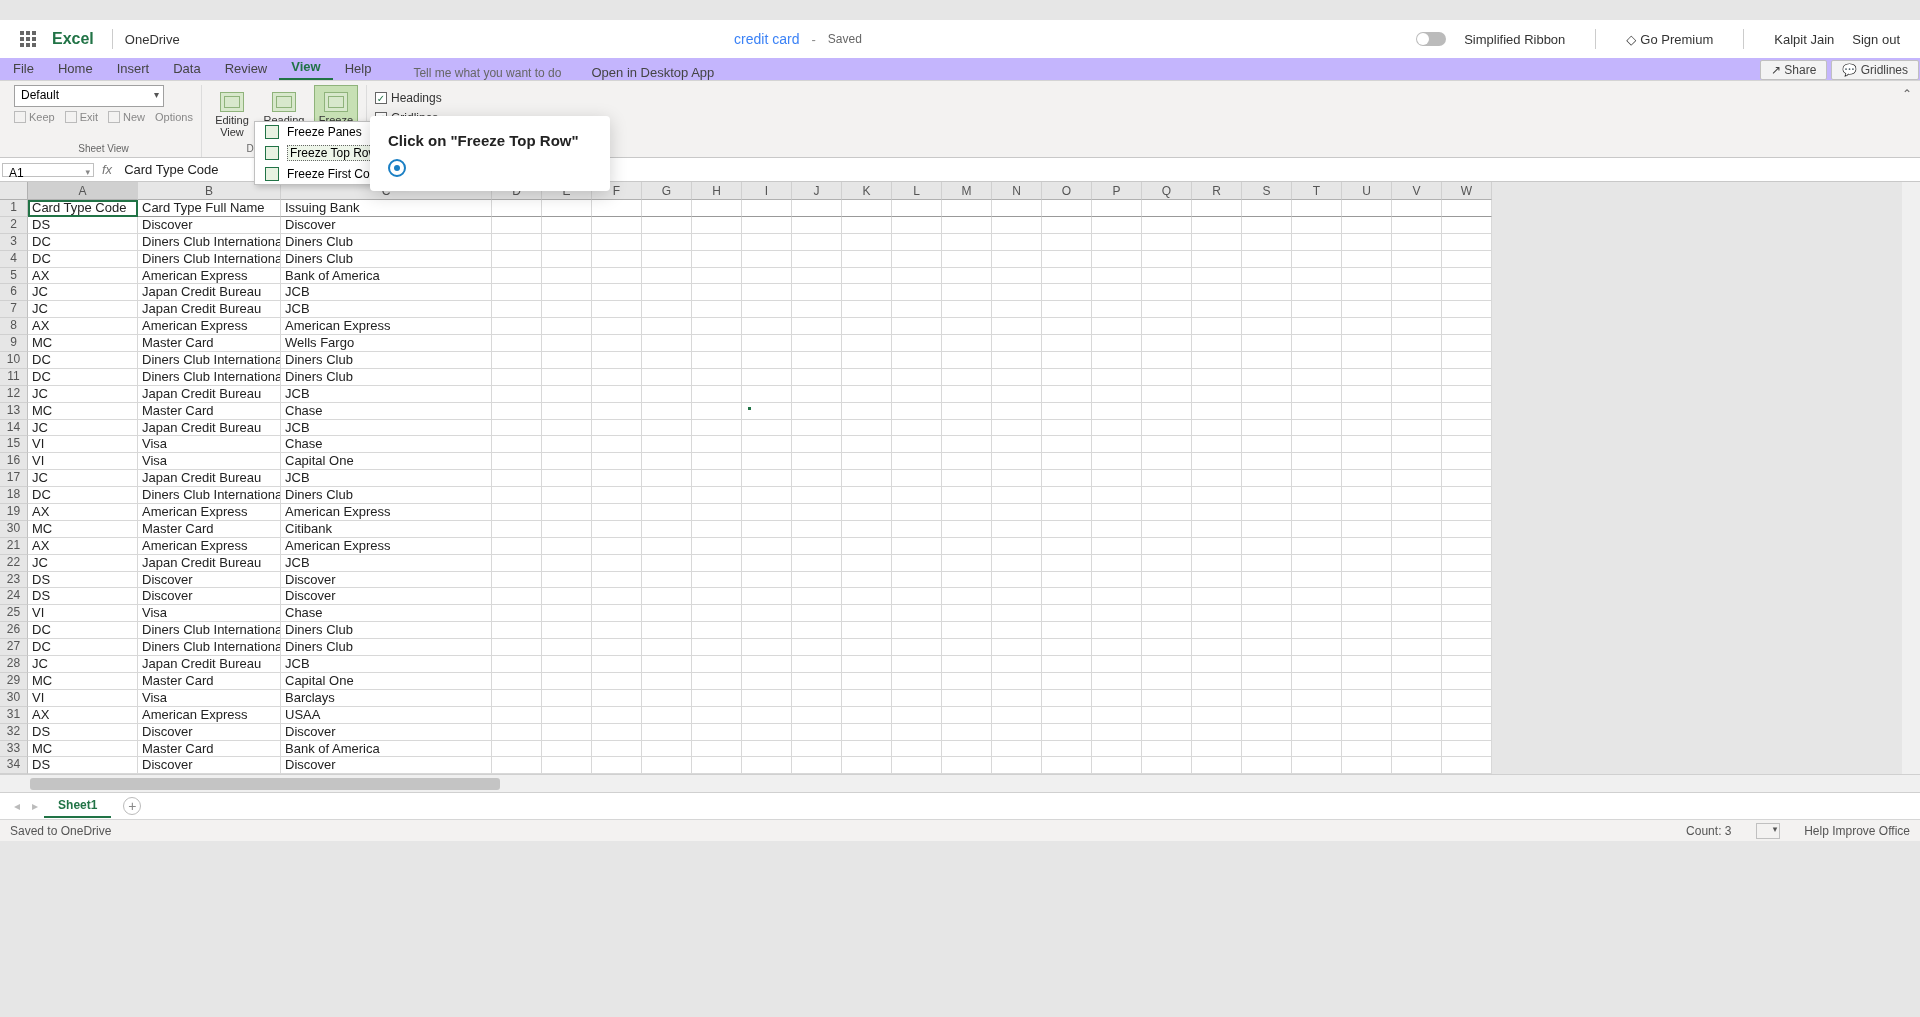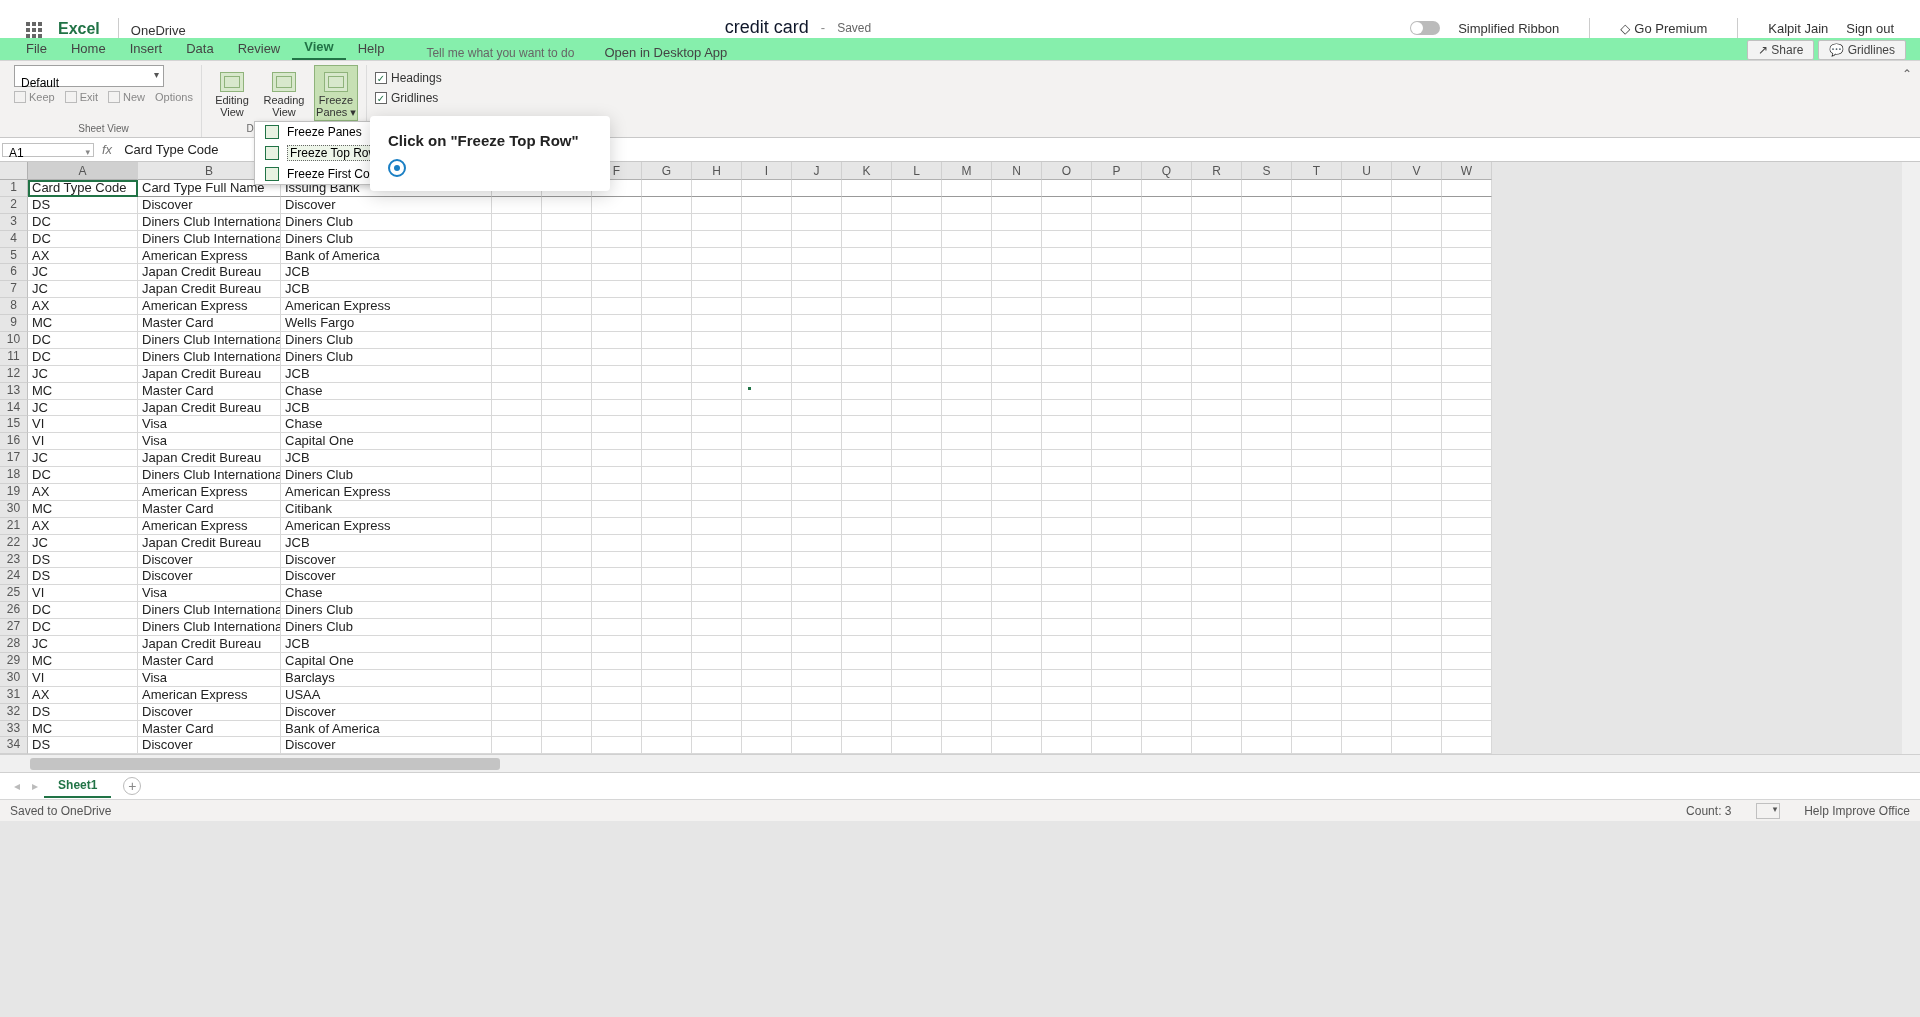--- a/index.html
+++ b/index.html
@@ -1,47 +1,47 @@
 <!DOCTYPE html>
 <html><head>
 <meta charset="utf-8">
 <style>
 * { margin:0; padding:0; box-sizing:border-box; font-family:"Segoe UI",Arial,sans-serif; }
 html,body { width:1920px; height:1017px; overflow:hidden; background:#e6e6e6; }
 
 
-.titlebar { height:38px; background:#fff; display:flex; align-items:flex-end; padding:0 26px; font-size:13px; color:#333; }
+.titlebar { height:38px; background:#fff; display:flex; align-items:center; padding:0 20px; font-size:13px; color:#333;margin-top:20px; }
 .titlebar .waffle { width:16px; height:16px; display:grid; grid-template-columns:repeat(3,4px); grid-template-rows:repeat(3,4px); gap:2px; margin-right:16px; }
 .titlebar .waffle span { background:#666; }
 .titlebar .appname { color:#217346; font-size:16px; font-weight:600; margin-right:6px; }
 .titlebar .divider { width:1px; height:20px; background:#ccc; margin:0 12px; }
 .titlebar .fname-wrap { flex:1; text-align:center; display:flex; justify-content:center; align-items:center; gap:12px; }
-.titlebar .fname { font-size:18px; color:#0f172a; }
+.titlebar .fname { font-size:14px; color:#3b82f6; }
 .titlebar .saved { font-size:12px; color:#666; }
 .titlebar .right { display:flex; align-items:center; gap:18px; margin-left:auto; }
 .titlebar .toggle { width:30px; height:14px; background:#bbb; border-radius:7px; position:relative; }
 .titlebar .toggle::after { content:""; position:absolute; left:1px; top:1px; width:12px; height:12px; background:#fff; border-radius:50%; }
 .titlebar .link { color:#333; cursor:pointer; }
 .titlebar .diamond::before { content:"◇"; margin-right:4px; }
 
 
-.tabs { height:23px; background:#86efac; display:flex; align-items:flex-end; padding:0 14px; font-size:13px; border-bottom:1px solid #d4d4d4;text-align:center; }
+.tabs { height:23px; background:#c4b5fd; display:flex; align-items:flex-end; padding:0 1px; font-size:13px; border-bottom:1px solid #d4d4d4;text-align:center; }
 .tabs .tab { padding:4px 12px; color:#444; cursor:pointer; }
 .tabs .tab.active { border-bottom:2px solid #217346; color:#217346; font-weight:600; }
 .tabs .search { margin-left:30px; color:#666; font-size:12px; }
 .tabs .appbtn { margin-left:30px; color:#444; font-size:13px; }
 .tabs .rightbtns { margin-left:auto; display:flex; gap:4px; }
 .tabs .pillbtn { border:1px solid #c0c0c0; padding:2px 10px; border-radius:2px; font-size:12px; color:#444; background:#f3f3f3; }
 
 
 .ribbon { height:77px; background:#f3f2f1; display:flex; align-items:stretch; padding:4px 6px 0 6px; border-bottom:1px solid #c8c8c8; position:relative; }
 .ribbon .group { display:flex; flex-direction:column; align-items:center; padding:0 8px; border-right:1px solid #dcdcdc; }
 .ribbon .group .row { display:flex; align-items:center; gap:8px; }
 .ribbon .group .label { font-size:10px; color:#666; margin-top:auto; padding-bottom:3px; }
-.ribbon .sel { font-size:12px; height:22px; border:1px solid #a0a0a0; background:#fff; padding:10px 18px 2px 6px; min-width:150px; position:relative; }
+.ribbon .sel { font-size:12px; height:22px; border:1px solid #a0a0a0; background:#fff; padding:2px 18px 2px 6px; min-width:150px; position:relative; }
 .ribbon .sel::after { content:"▾"; position:absolute; right:4px; top:3px; font-size:10px; color:#555; }
 .ribbon .sbtn { font-size:11px; color:#888; display:flex; align-items:flex-end; gap:3px; }
 .ribbon .sbtn .ic { width:12px; height:12px; border:1px solid #bbb; }
 .ribbon .bigbtn { display:flex; flex-direction:column; align-items:center; justify-content:center; width:44px; height:56px; font-size:11px; color:#333; padding-top:4px; }
 .ribbon .bigbtn.active { background:#c7e0b4; border:1px solid #8fb37b; }
 .ribbon .bigbtn .ic { width:24px; height:20px; background:#d8e8cc; border:1px solid #8fb37b; margin-bottom:2px; position:relative; }
 .ribbon .bigbtn .ic::before { content:""; position:absolute; inset:3px; border:1px solid #8fb37b; }
 .ribbon .chk { display:flex; align-items:center; gap:4px; font-size:12px; color:#333; }
 .ribbon .chk .box { width:12px; height:12px; border:1px solid #666; background:#fff; display:flex; align-items:center; justify-content:center; font-size:10px; color:#217346; }
 .ribbon .collapse { position:absolute; right:8px; top:6px; font-size:12px; color:#666; cursor:pointer; }

